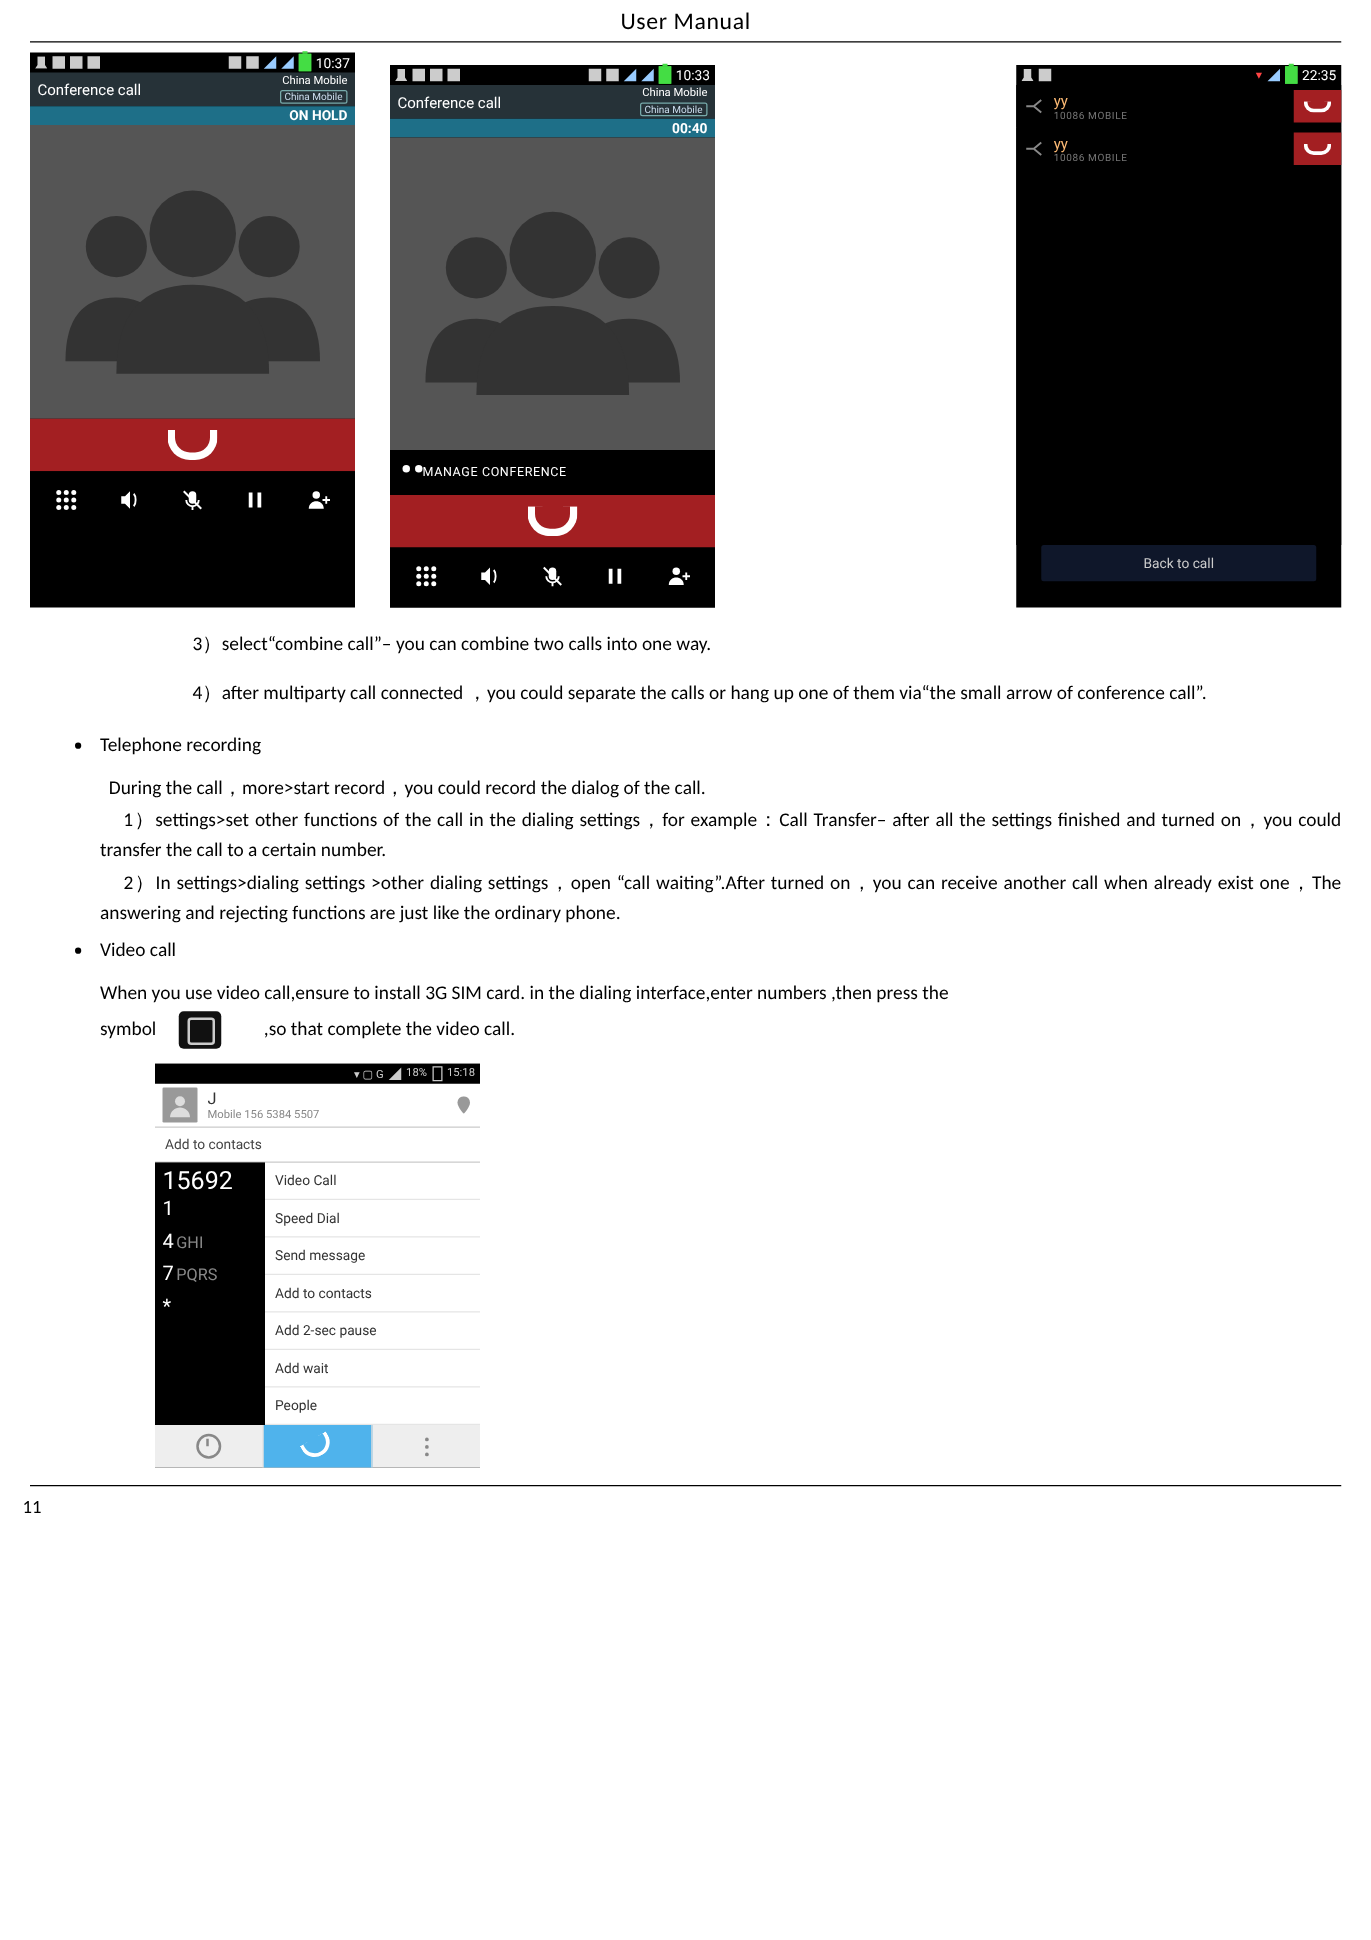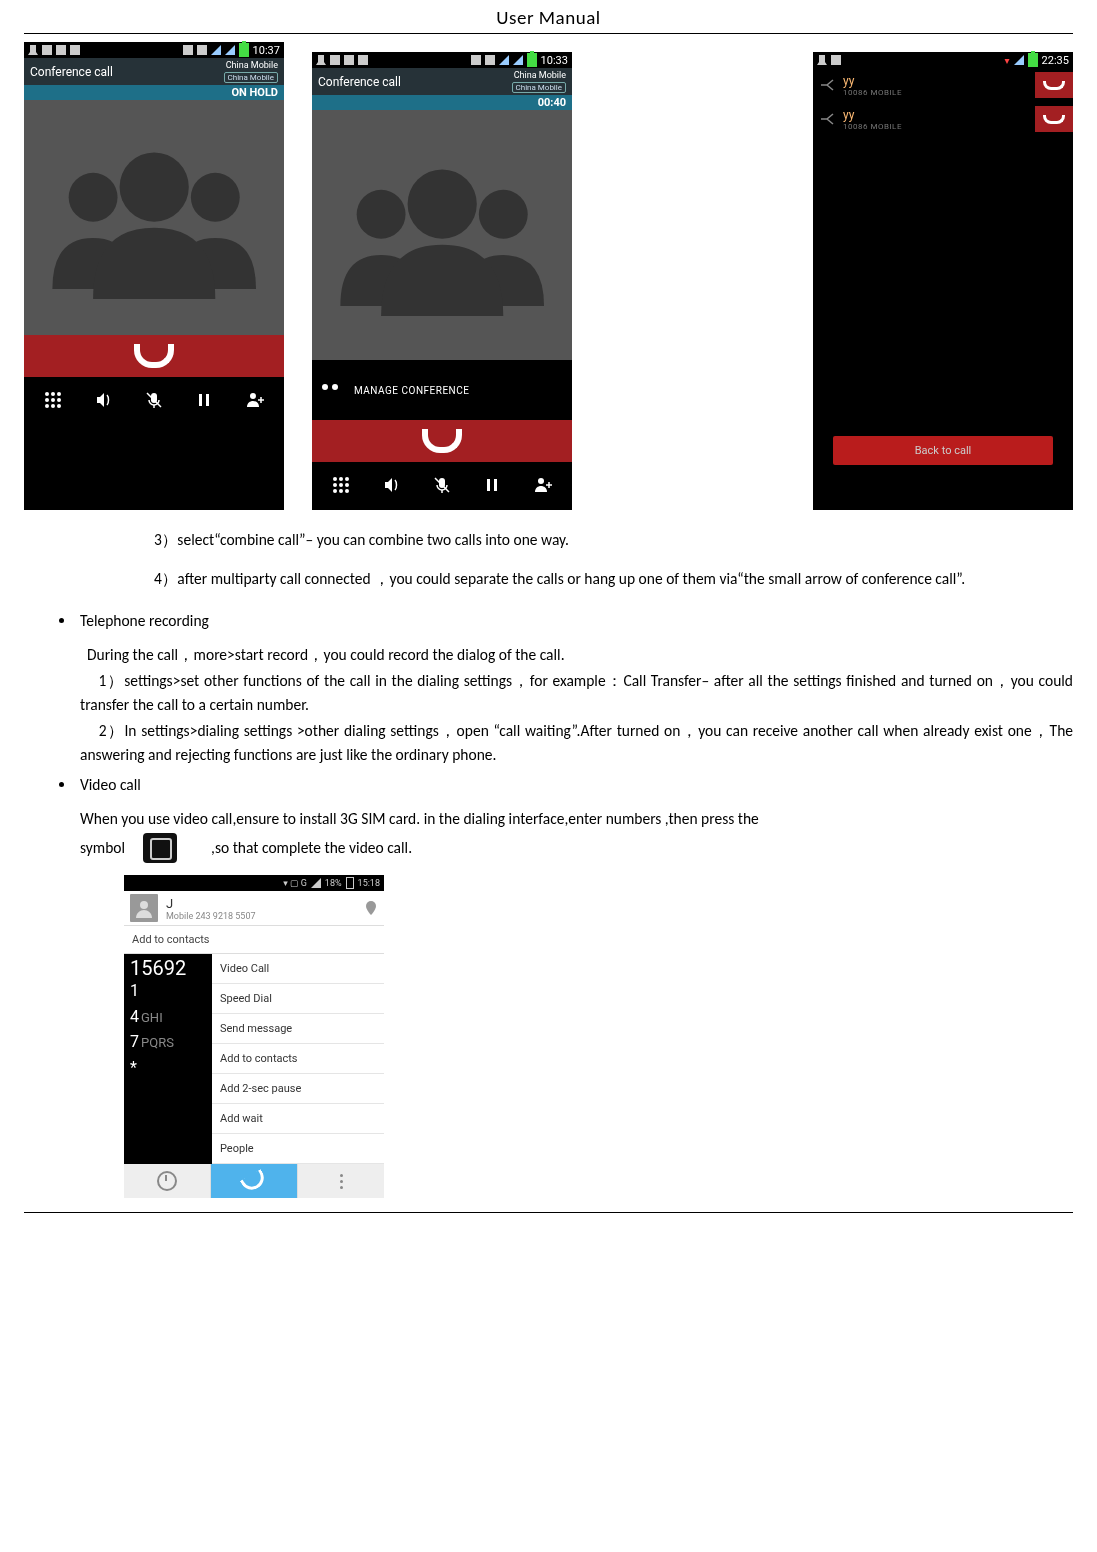--- a/index.html
+++ b/index.html
@@ -130,22 +130,22 @@
     border-left: 6px solid #fff;
     border-right: 6px solid #fff;
     border-radius: 0 0 18px 18px;
     transform: rotate(0deg);
   }
 
   .manage-row {
     background: #000;
     display: flex;
     align-items: center;
-    gap: 16px;
-    padding: 24px 10px;
+    gap: 0;
+    padding: 12px 10px;
     font-size: 10px;
     letter-spacing: 0.5px;
   }
   .manage-row .grp-ico {
     width:16px;height:12px;position:relative;
   }
   .manage-row .grp-ico::before,.manage-row .grp-ico::after{
     content:'';position:absolute;width:6px;height:6px;border-radius:50%;background:#fff;top:0;
   }
   .manage-row .grp-ico::before{left:0;}
@@ -180,21 +180,21 @@
   .list-txt .nm { font-size:12px; color:#fdba74; }
   .list-txt .sub { font-size:8px; color:#777; letter-spacing:0.5px;}
   .hang-mini {
     width:38px;height:26px;background:#a31f22;
     display:flex;align-items:center;justify-content:center;
   }
   .hang-mini .ico {
     width:16px;height:6px;border-radius:0 0 8px 8px;border:3px solid #fff;border-top:0;
   }
   .back-call {
-    background:#b91c1c;color:#ccc;
+    background:#0f172a;color:#ccc;
     text-align:center;
     font-size:11px;
     padding:8px 0;margin:0 20px 10px;
     border-radius:2px;
   }
   .fill-black { background:#000; }
 
   
   .body-text { font-size: 15.5px; line-height: 1.55; }
   .step-block { margin: 14px 0 18px 130px; }
@@ -550,21 +550,21 @@
     </div>
     <div class="vs-contact">
       <div class="av">
         <svg width="20" height="20" viewBox="0 0 20 20" fill="#ddd">
             <circle cx="10" cy="7" r="4"></circle>
             <path d="M2 20c0-5 4-8 8-8s8 3 8 8z"></path>
           </svg>
       </div>
       <div class="txt">
         <div class="nm">J</div>
-        <div class="sb">Mobile 243 9218 5507</div>
+        <div class="sb">Mobile 156 5384 5507</div>
       </div>
       <svg class="pin" viewBox="0 0 14 14" fill="#999">
           <path d="M7 0a5 5 0 015 5c0 4-5 9-5 9S2 9 2 5a5 5 0 015-5z"></path>
         </svg>
     </div>
     <div class="vs-row">Add to contacts</div>
     <div class="vs-split">
       <div class="vs-num">
         <div class="big">15692</div>
         <div class="cell"><span>1</span><small></small></div>
@@ -593,13 +593,14 @@
           <span class="dots-ico">
             <span></span>
             <span></span>
             <span></span>
           </span>
         </div>
     </div>
   </div>
 
   <hr class="hr" style="margin-top:14px;">
+  <div class="page-num">11</div>
 </div>
 
 </body></html>

